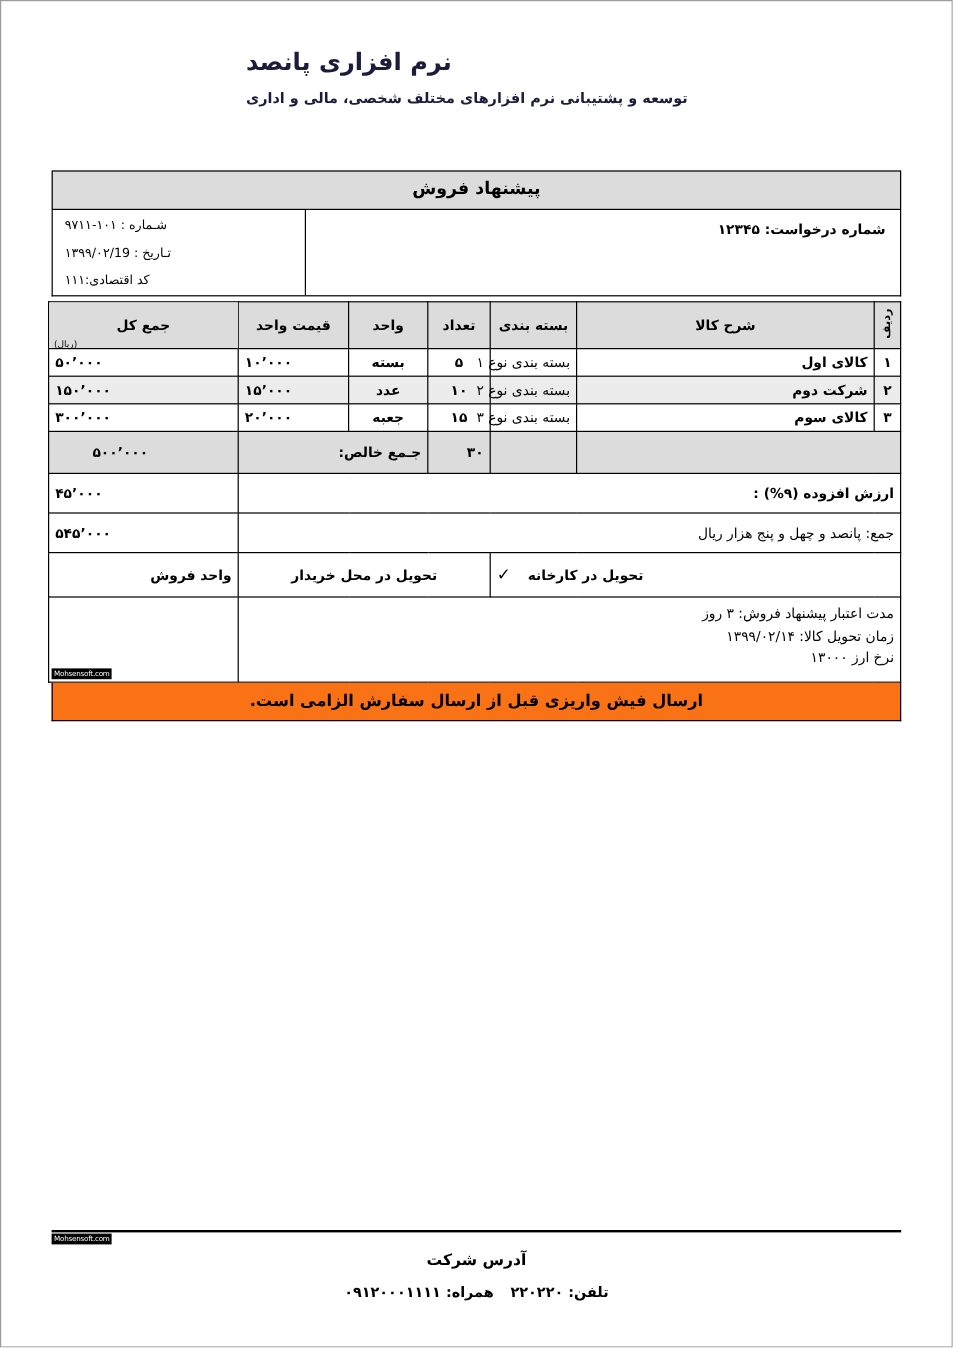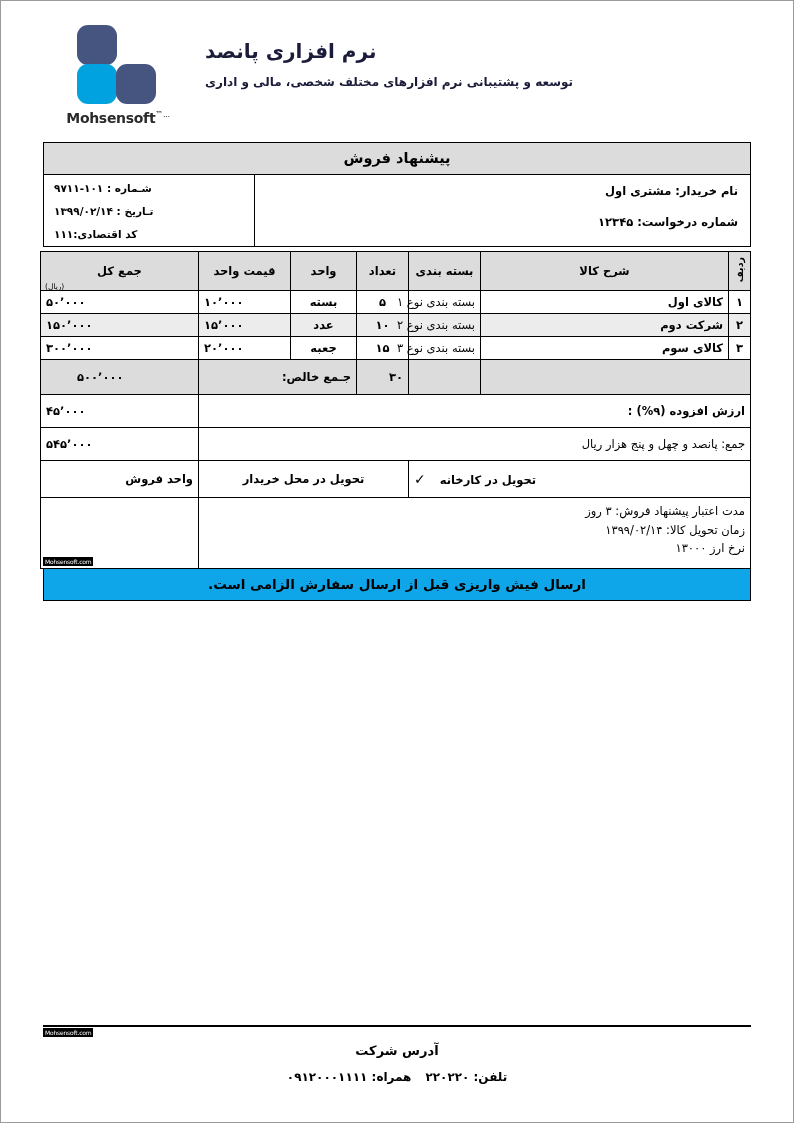--- a/index.html
+++ b/index.html
@@ -138,21 +138,21 @@
   .meta-right div:last-child { margin-bottom: 0; }
   .meta-left {
     width: 190px;
     flex: 0 0 190px;
     border-right: 1.4px solid #000;
     padding: 7px 10px 6px 10px;
     font-size: 10.5px;
     text-align: left;
     line-height: 1.15;
   }
-  .meta-left div { margin-bottom: 11px; font-weight: bold; }
+  .meta-left div { margin-bottom: 11px; }
   .meta-left div:last-child { margin-bottom: 0; }
 
   
   table.items {
     width: 100%;
     border-collapse: collapse;
     margin-top: 4px;
     table-layout: fixed;
   }
   table.items th,
@@ -250,21 +250,21 @@
     text-align: right;
     font-size: 10px;
     line-height: 1.6;
     padding: 5px 10px;
     font-weight: normal;
   }
 
   .bar-footer {
     border: 1.1px solid #000;
     border-top: none;
-    background: #0ea5e9;
+    background: #f97316;
     text-align: center;
     font-size: 13.5px;
     font-weight: bold;
     padding: 7px 0 8px;
   }
 
   .wm {
     display: inline-block;
     background: #000;
     color: #fff;
@@ -314,42 +314,33 @@
 </head>
 <body>
 
 <div id="page">
 
   <div class="letterhead">
     <div class="lh-text">
       <div class="lh-title">نرم افزاری پانصد</div>
       <div class="lh-sub">توسعه و پشتیبانی نرم افزارهای مختلف شخصی، مالی و اداری</div>
     </div>
-    <div class="lh-logo">
-      <div class="logo-mark">
-        <span class="logo-sq tl"></span>
-        <span class="logo-sq bl"></span>
-        <span class="logo-sq br"></span>
-      </div>
-      <div class="logo-word"><span>Mohsensoft</span><sup>™...</sup></div>
-    </div>
   </div>
 
   <div class="doc">
 
     <div class="bar-title">پیشنهاد فروش</div>
 
     <div class="meta">
       <div class="meta-right">
-        <div>نام خریدار: مشتری اول</div>
         <div>شماره درخواست: ۱۲۳۴۵</div>
       </div>
       <div class="meta-left">
         <div>شـماره : ۱۰۱-۹۷۱۱</div>
-        <div>تـاریخ : ۱۳۹۹/۰۲/۱۴</div>
+        <div>تـاریخ : ۱۳۹۹/۰۲/19</div>
         <div>کد اقتصادی:۱۱۱</div>
       </div>
     </div>
 
     <table class="items">
       <colgroup>
         <col style="width:22px">
           <col style="width:248px">
           <col style="width:72px">
         <col style="width:52px">

